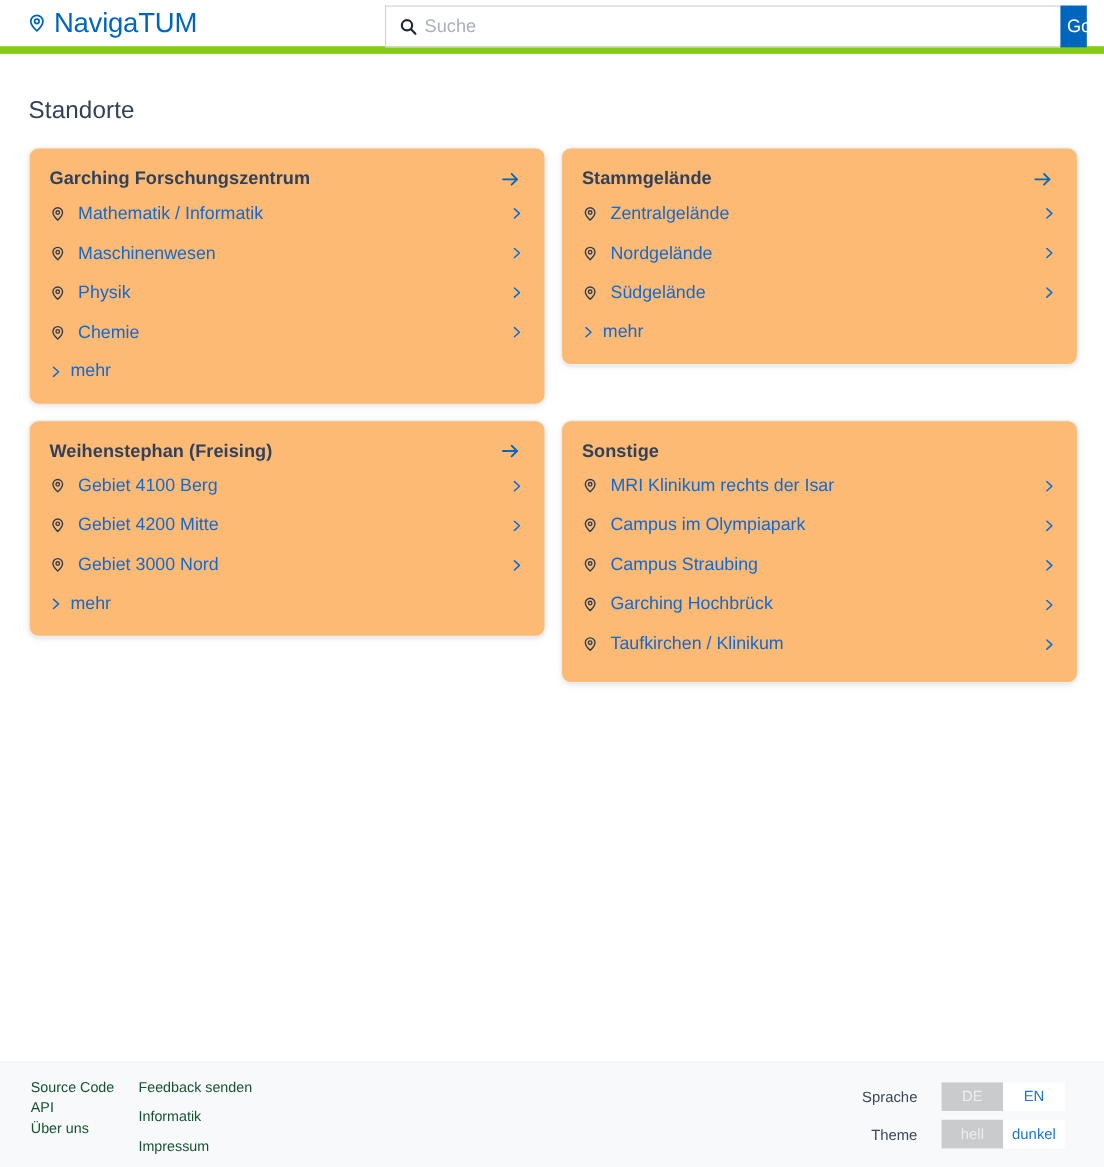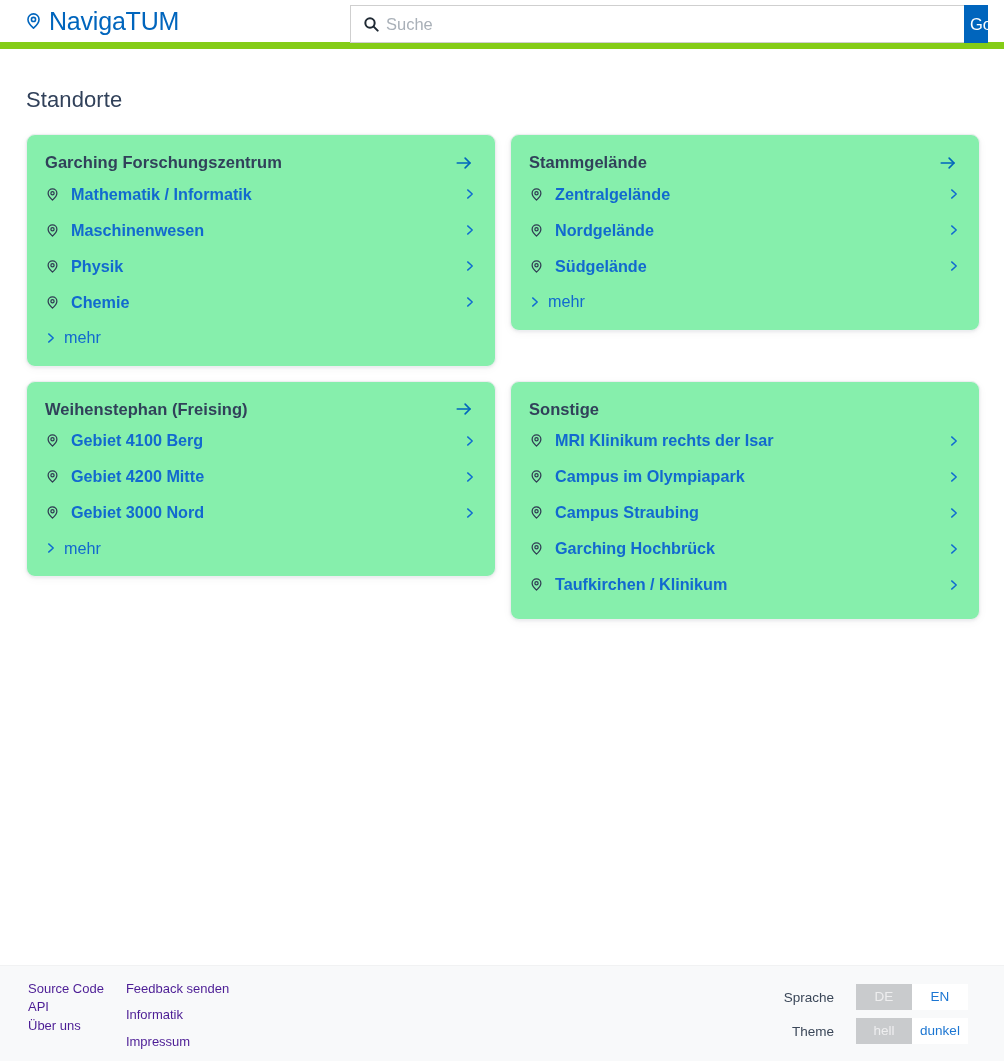--- a/index.html
+++ b/index.html
@@ -100,21 +100,21 @@
   .grid {
     display: grid;
     grid-template-columns: 1fr 1fr;
     column-gap: 14px;
     row-gap: 14px;
     padding: 21px 8px 0 10px;
     align-items: start;
   }
 
   .card {
-    background: #86efac;
+    background: #fdba74;
     border: 1px solid #eceef0;
     border-radius: 9px;
     box-shadow: 0 1px 3px rgba(25,35,60,0.07), 0 2px 10px rgba(25,35,60,0.04);
     padding: 18px 18px 16px 18px;
   }
 
   .card-head {
     display: flex;
     align-items: center;
     justify-content: space-between;
@@ -129,21 +129,20 @@
   }
   .arrow-icon { color: #0065bd; display: block; flex: none; margin-right: 2px; }
 
   .card-list { margin: 0; padding: 0; list-style: none; }
   .card-item {
     display: flex;
     align-items: center;
     height: 36px;
     text-decoration: none;
     gap: 0;
-    font-weight: bold;
   }
   .item-pin { flex: none; width: 26px; display: flex; align-items: center; color: #2f3b52; }
   .item-label {
     flex: 1 1 auto;
     color: #1269cf;
     font-size: 16.2px;
     white-space: nowrap;
     overflow: hidden;
     text-overflow: ellipsis;
   }
@@ -175,21 +174,21 @@
     padding: 16px 20px 0 28px;
   }
   .footer-links {
     display: flex;
     gap: 22px;
   }
   .footer-col { display: flex; flex-direction: column; }
   .footer-col.col1 { gap: 4px; }
   .footer-col.col2 { gap: 12px; }
   .footer-link {
-    color: #4c1d95;
+    color: #14532d;
     text-decoration: none;
     font-size: 13px;
     line-height: 1.1;
     white-space: nowrap;
   }
 
   .footer-settings {
     display: flex;
     flex-direction: column;
     gap: 8px;

